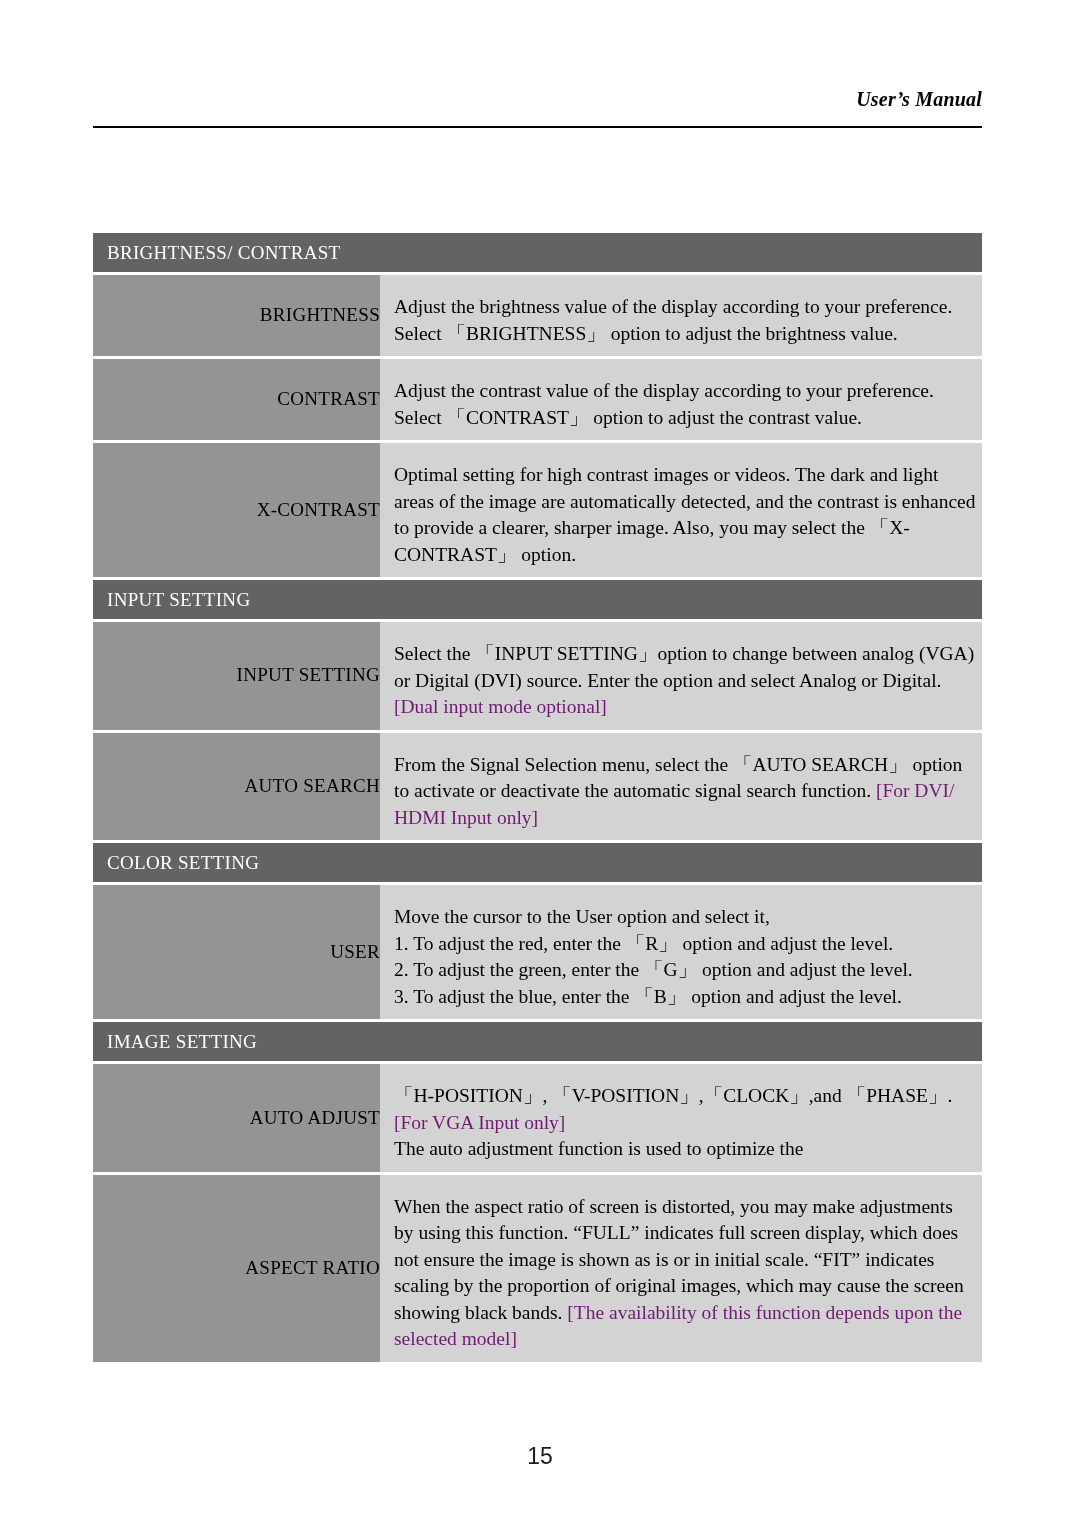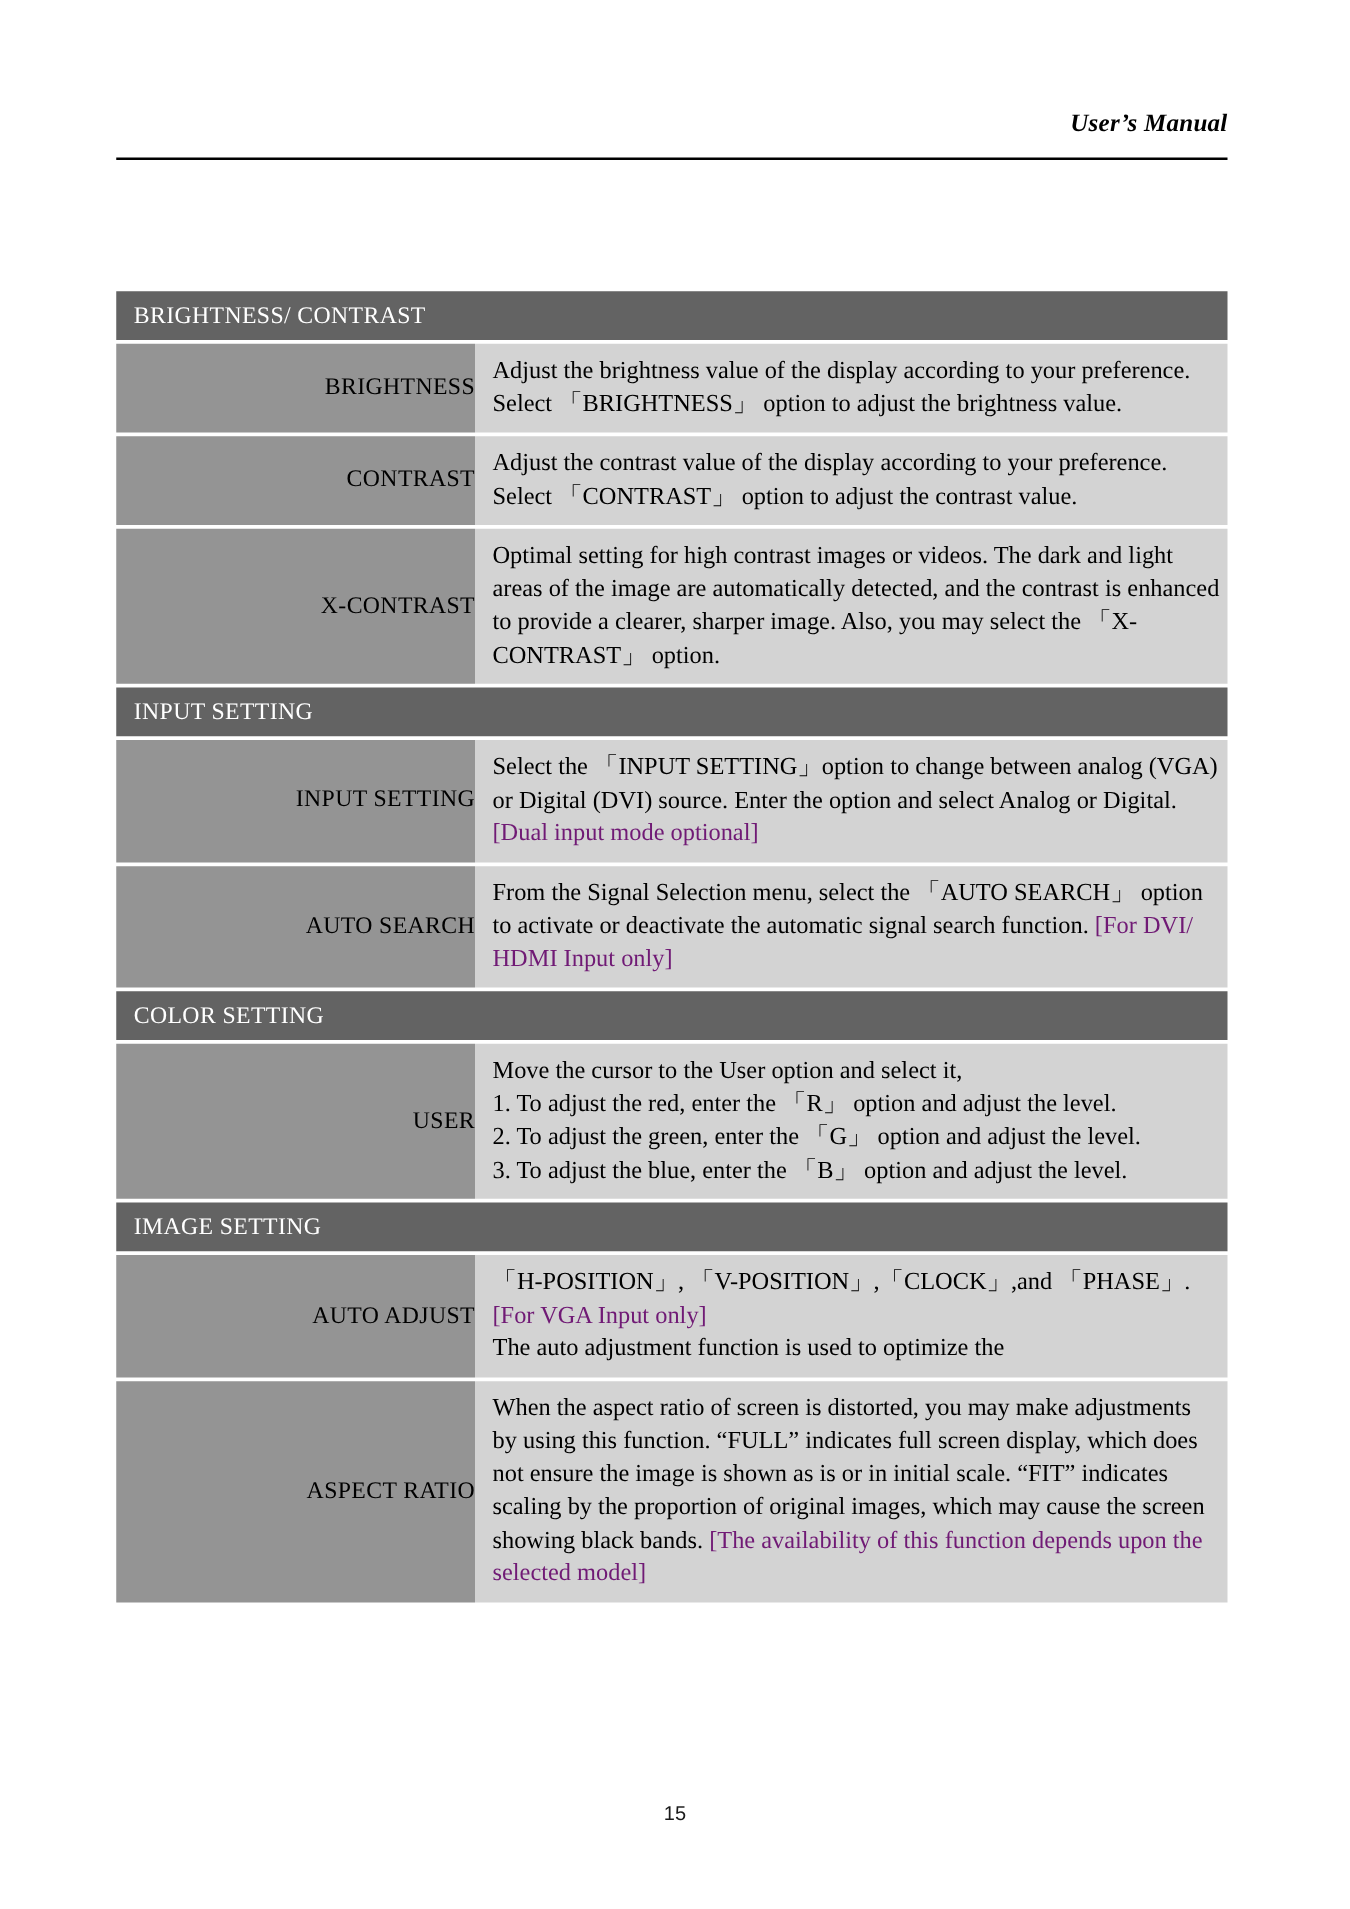--- a/index.html
+++ b/index.html
@@ -100,41 +100,41 @@
     line-height: 1.42;
   }
   .setting-label .lbl-line { display: block; white-space: nowrap; text-align: right; }
 
   .setting-desc {
     flex: 1 1 auto;
     background: #d3d3d3;
     color: #000;
     font-size: 19.5px;
     line-height: 1.36;
-    padding: 9px 6px 9px 14px;
+    padding: 19px 6px 9px 14px;
     box-sizing: border-box;
     display: flex;
     flex-direction: column;
     justify-content: center;
   }
   .setting-desc p {
     margin: 0;
   }
 
   .note { color: #701a75; }
 
   
   .page-number {
     position: absolute;
     left: 0;
     top: 1443px;
     width: 1080px;
     text-align: center;
     font-family: "Liberation Sans", "DejaVu Sans", sans-serif;
-    font-size: 16px;
+    font-size: 23px;
     color: #1a1a1a;
   }
 </style>
 </head>
 <body>
 
 <div class="page">
 
   <div class="running-header">
     <span class="running-header-text">User’s Manual</span>

